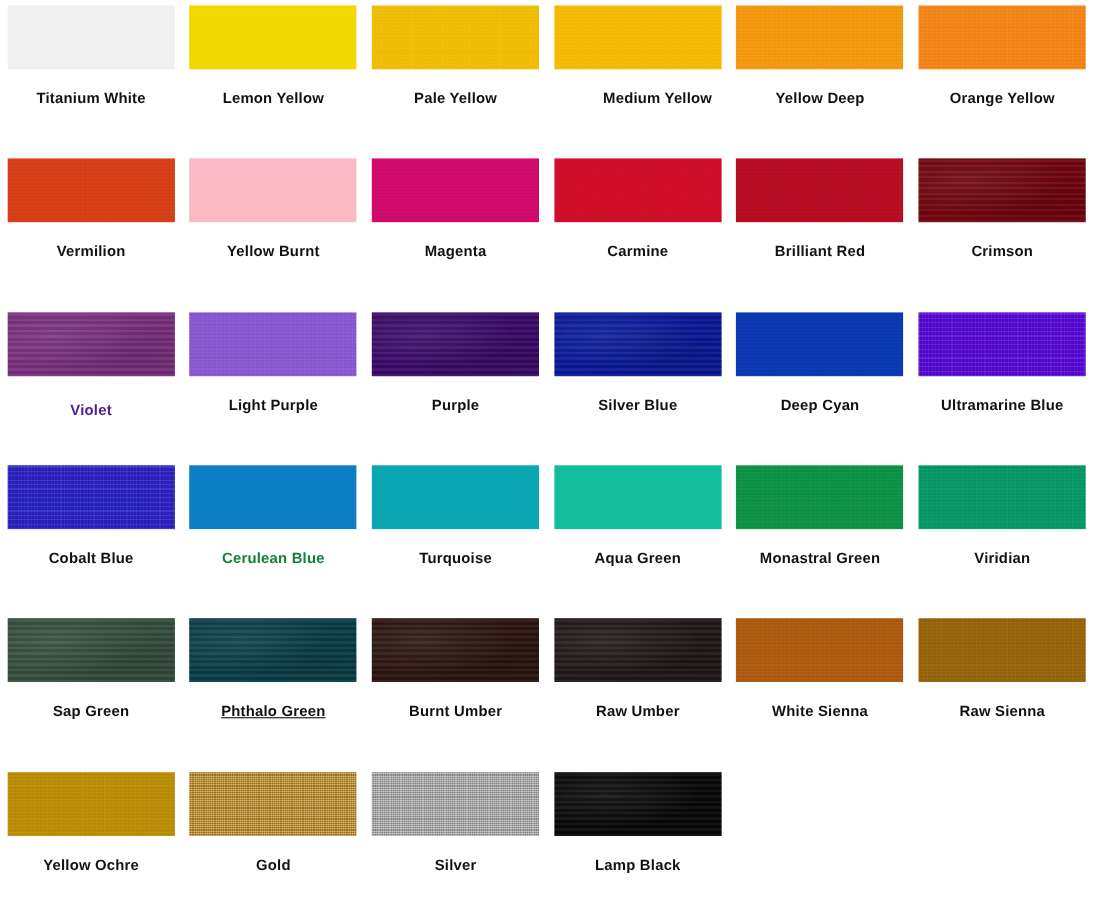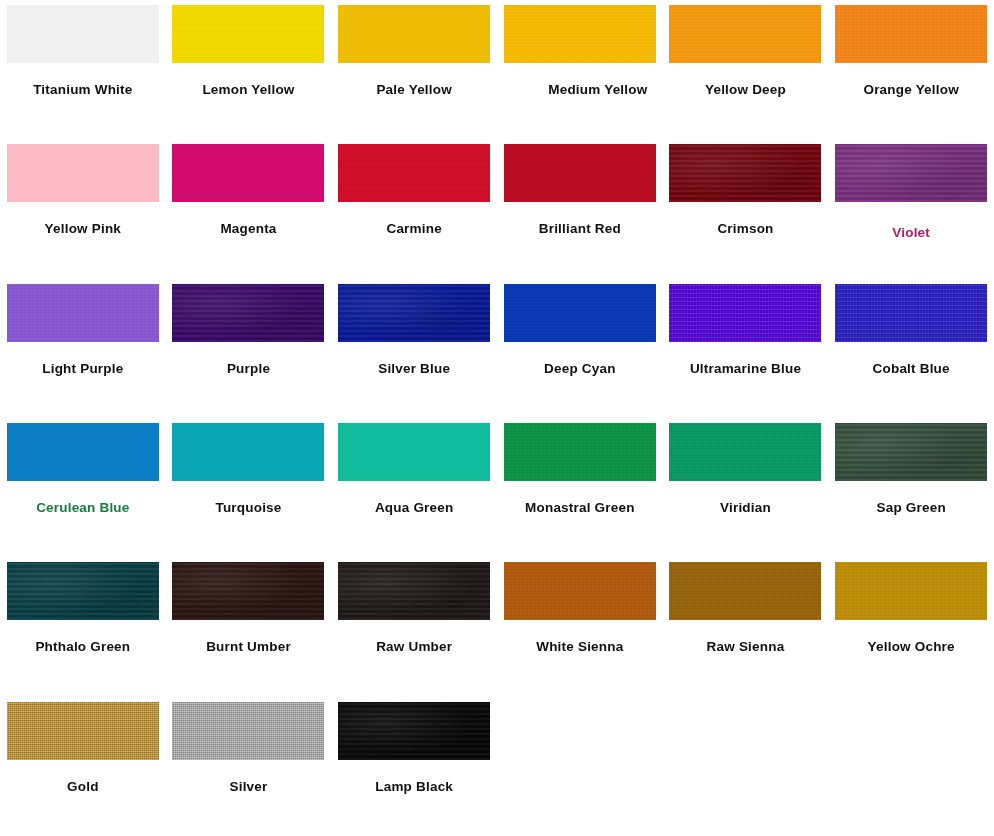--- a/index.html
+++ b/index.html
@@ -188,23 +188,29 @@
       <div class="swatch-label" style="color: rgb(17, 17, 17);">Yellow Deep</div>
     </div>
     <div class="swatch-cell">
       <div class="chip-wrap">
         <div class="chip" title="#f1871a" style="background-color: rgb(241, 135, 26);"></div>
       </div>
       <div class="swatch-label" style="color: rgb(17, 17, 17);">Orange Yellow</div>
     </div>
     <div class="swatch-cell">
       <div class="chip-wrap">
+        <div class="chip" title="#d64018" style="background-color: rgb(214, 64, 24);"></div>
+      </div>
+      <div class="swatch-label" style="color: rgb(17, 17, 17);">Vermilion</div>
+    </div>
+    <div class="swatch-cell">
+      <div class="chip-wrap">
         <div class="chip tex-flat" title="#fabac4" style="background-color: rgb(250, 186, 196);"></div>
       </div>
-      <div class="swatch-label" style="color: rgb(17, 17, 17);">Yellow Pink</div>
+      <div class="swatch-label" style="color: rgb(17, 17, 17);">Yellow Burnt</div>
     </div>
     <div class="swatch-cell">
       <div class="chip-wrap">
         <div class="chip" title="#d10b6e" style="background-color: rgb(209, 11, 110);"></div>
       </div>
       <div class="swatch-label" style="color: rgb(17, 17, 17);">Magenta</div>
     </div>
     <div class="swatch-cell">
       <div class="chip-wrap">
         <div class="chip" title="#cf0f29" style="background-color: rgb(207, 15, 41);"></div>
@@ -220,21 +226,21 @@
     <div class="swatch-cell">
       <div class="chip-wrap">
         <div class="chip tex-mottle" title="#760710" style="background-color: rgb(118, 7, 16);"></div>
       </div>
       <div class="swatch-label" style="color: rgb(17, 17, 17);">Crimson</div>
     </div>
     <div class="swatch-cell">
       <div class="chip-wrap">
         <div class="chip tex-mottle" title="#7c3180" style="background-color: rgb(124, 49, 128);"></div>
       </div>
-      <div class="swatch-label" style="color: #be185d; margin-top: 24px;">Violet</div>
+      <div class="swatch-label" style="color: #4c1d95; margin-top: 24px;">Violet</div>
     </div>
     <div class="swatch-cell">
       <div class="chip-wrap">
         <div class="chip" title="#8a5ad0" style="background-color: rgb(138, 90, 208);"></div>
       </div>
       <div class="swatch-label" style="color: rgb(17, 17, 17);">Light Purple</div>
     </div>
     <div class="swatch-cell">
       <div class="chip-wrap">
         <div class="chip tex-mottle" title="#3d0c6b" style="background-color: rgb(61, 12, 107);"></div>
@@ -298,21 +304,21 @@
     <div class="swatch-cell">
       <div class="chip-wrap">
         <div class="chip tex-mottle" title="#36503f" style="background-color: rgb(54, 80, 63);"></div>
       </div>
       <div class="swatch-label" style="color: rgb(17, 17, 17);">Sap Green</div>
     </div>
     <div class="swatch-cell">
       <div class="chip-wrap">
         <div class="chip tex-mottle" title="#0b4048" style="background-color: rgb(11, 64, 72);"></div>
       </div>
-      <div class="swatch-label" style="color: rgb(17, 17, 17);">Phthalo Green</div>
+      <div class="swatch-label" style="color: rgb(17, 17, 17); text-decoration: underline;">Phthalo Green</div>
     </div>
     <div class="swatch-cell">
       <div class="chip-wrap">
         <div class="chip tex-mottle" title="#2c1712" style="background-color: rgb(44, 23, 18);"></div>
       </div>
       <div class="swatch-label" style="color: rgb(17, 17, 17);">Burnt Umber</div>
     </div>
     <div class="swatch-cell">
       <div class="chip-wrap">
         <div class="chip tex-mottle" title="#211a1a" style="background-color: rgb(33, 26, 26);"></div>

